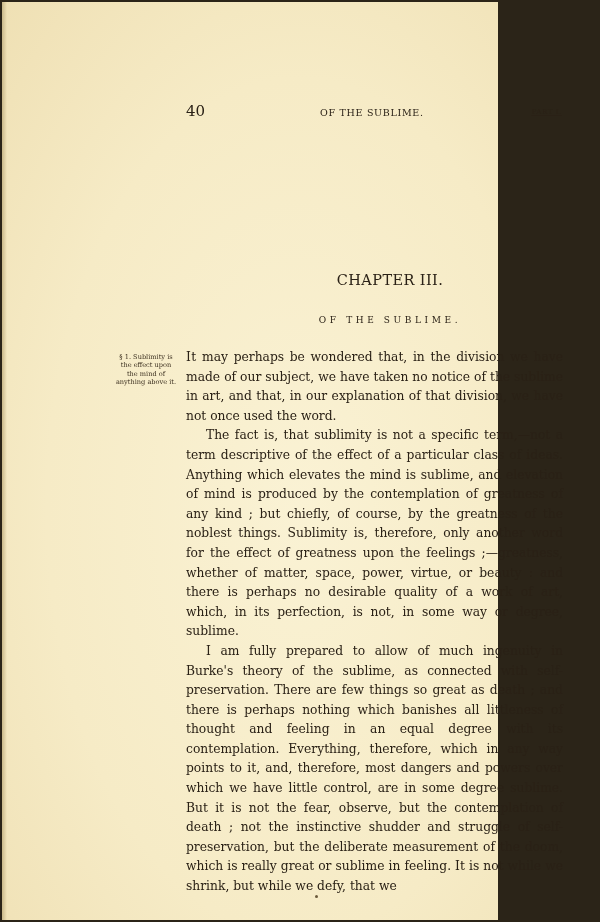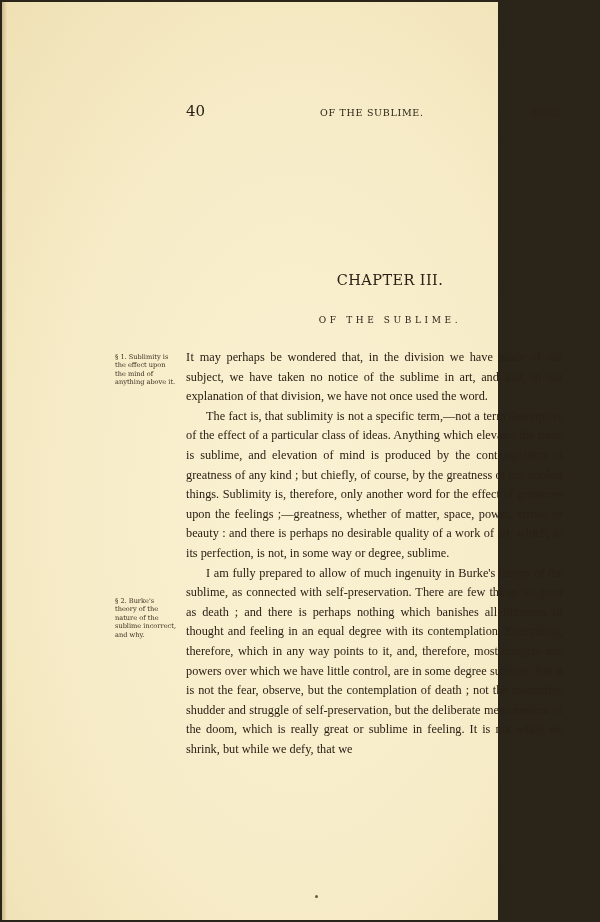--- a/index.html
+++ b/index.html
@@ -36,28 +36,28 @@
     text-align: center; font-size: 14.5px; letter-spacing: 0.4px;
     padding-left: 176px; box-sizing: border-box;
   }
   .chapter-subtitle {
     position: absolute; top: 313px; left: 0; width: 600px;
     text-align: center; font-size: 9px; letter-spacing: 3.6px;
     padding-left: 176px; box-sizing: border-box;
   }
   .sidenote {
     position: absolute; left: 113px; width: 62px;
-    font-size: 6.6px; line-height: 8.4px; color: #3a2e1e;
+    font-size: 6.6px; line-height: 8.4px; color: #3a2e1e; text-align: center;
   }
   .body-text {
     position: absolute; left: 184px; width: 377px;
     font-size: 12.3px; line-height: 19.6px;
     text-align: justify;
   }
-  .body-text p { margin: 0; font-family: Liberation Serif, serif; }
+  .body-text p { margin: 0; }
   .body-text p.indent { text-indent: 20px; }
   .dropcap-word { letter-spacing: 0.3px; }
   .speck {
     position: absolute; left: 313px; top: 893px;
     width: 3px; height: 3px; border-radius: 50%;
     background: #6b5a3c;
   }
 </style>
 </head>
 <body>
@@ -68,21 +68,20 @@
   <div class="running-head">
     <span class="page-number">40</span>
     <span class="running-title">OF THE SUBLIME.</span>
     <span class="part-label">PART I.</span>
   </div>
 
   <div class="chapter-title">CHAPTER III.</div>
   <div class="chapter-subtitle">OF THE SUBLIME.</div>
 
   <div class="sidenote" style="top:351px;">§ 1. Sublimity is the effect upon the mind of anything above it.</div>
-  <div class="sidenote" style="top:595px;">§ 2. Burke's theory of the nature of the sublime incorrect, and why.</div>
 
   <div class="body-text" style="top:346px;">
     <p><span class="dropcap-word">It</span><span> may perhaps be wondered that, in the division we have made of our subject, we have taken no notice of the sublime in art, and that, in our explanation of that division, we have not once used the word.</span></p>
     <p class="indent">The fact is, that sublimity is not a specific term,—not a term descriptive of the effect of a particular class of ideas. Anything which elevates the mind is sublime, and elevation of mind is produced by the contemplation of greatness of any kind ; but chiefly, of course, by the greatness of the noblest things. Sublimity is, therefore, only another word for the effect of greatness upon the feelings ;—greatness, whether of matter, space, power, virtue, or beauty : and there is perhaps no desirable quality of a work of art, which, in its perfection, is not, in some way or degree, sublime.</p>
     <p class="indent">I am fully prepared to allow of much ingenuity in Burke's theory of the sublime, as connected with self-preservation. There are few things so great as death ; and there is perhaps nothing which banishes all littleness of thought and feeling in an equal degree with its contemplation. Everything, therefore, which in any way points to it, and, therefore, most dangers and powers over which we have little control, are in some degree sublime. But it is not the fear, observe, but the contemplation of death ; not the instinctive shudder and struggle of self-preservation, but the deliberate measurement of the doom, which is really great or sublime in feeling. It is not while we shrink, but while we defy, that we</p>
   </div>
 
   <div class="speck"></div>
 </div>
 

